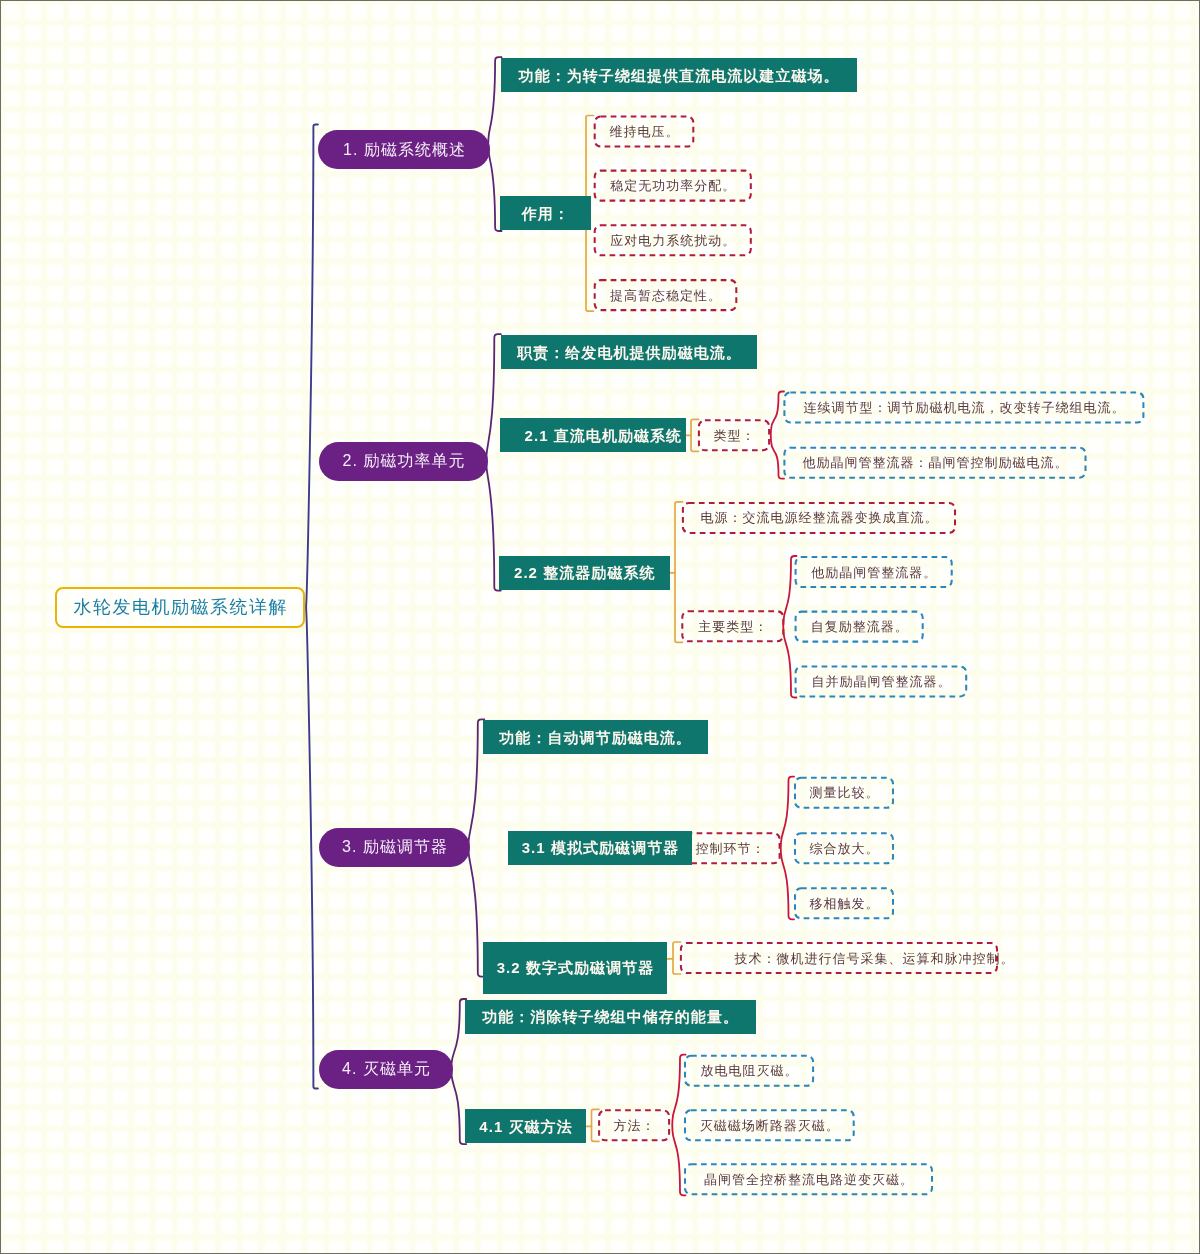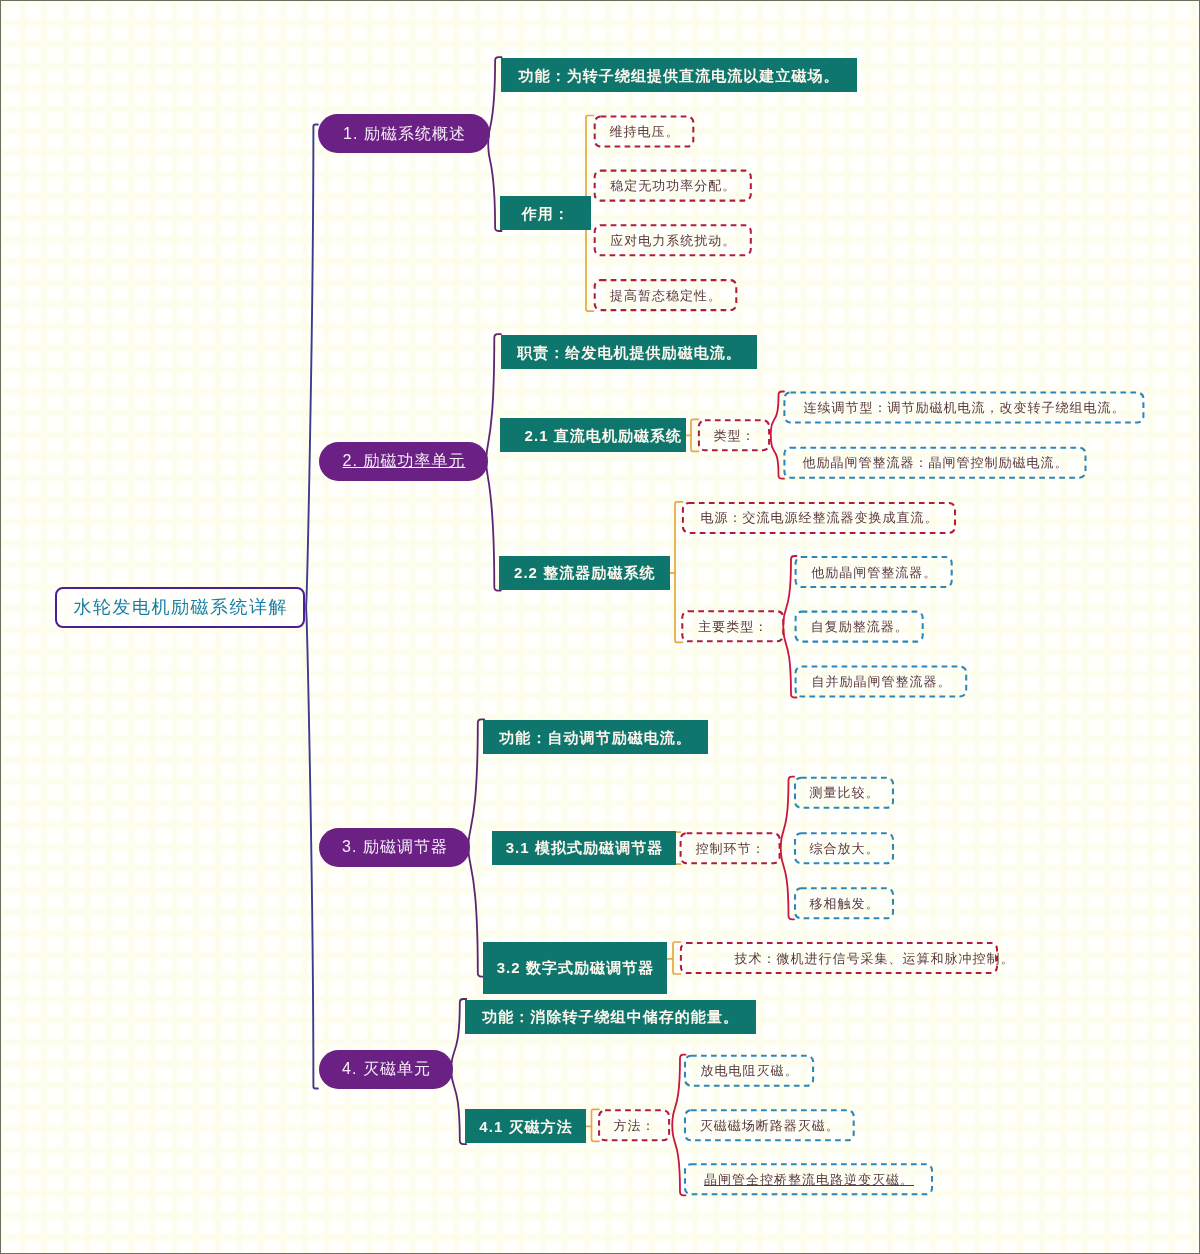--- a/index.html
+++ b/index.html
@@ -15,21 +15,21 @@
         background-image:
           linear-gradient(to right, #fdfdec 0 6px, rgba(253,253,236,0) 6px 100%),
           linear-gradient(to bottom, #fdfdec 0 6px, rgba(253,253,236,0) 6px 100%);
         background-size:21.7px 21.7px;background-position:-2px -2px;
         filter:blur(1.6px);}
   svg.links{position:absolute;left:0;top:0;width:1200px;height:1254px;overflow:visible;}
   .node{position:absolute;box-sizing:border-box;display:flex;align-items:center;
         justify-content:center;white-space:nowrap;line-height:1;
         -webkit-font-smoothing:antialiased;transform:translateZ(0);}
   
-  .n-root{border:2px solid #4c1d95;border-radius:8px;background:rgba(255,255,255,.45);
+  .n-root{border:2px solid #eab308;border-radius:8px;background:rgba(255,255,255,.45);
           color:#1a7fa8;font-size:18px;font-weight:500;letter-spacing:1.5px;text-indent:1.5px;}
   
   .n-l1{background:#6b2184;color:#f6eef8;border-radius:20px;font-size:16px;font-weight:500;
         letter-spacing:1px;text-indent:1px;}
   
   .n-or{background:#0f766e;color:#fdf7ee;font-size:15px;font-weight:700;letter-spacing:1.05px;
         text-indent:1.05px;}
   
   .n-dr,.n-db{color:#58373c;font-size:13px;letter-spacing:1px;text-indent:1px;
               background:transparent;}
@@ -78,50 +78,50 @@
       <path d="M599,1109.3 L593.5,1109.3 Q591.5,1109.3 591.5,1111.3 L591.5,1139.3 Q591.5,1141.3 593.5,1141.3 L599,1141.3" fill="none" stroke="#e3a848" stroke-width="1.7" stroke-linecap="round" stroke-linejoin="round"></path>
       <path d="M584,1126.3 L591.5,1126.3" fill="none" stroke="#e3a848" stroke-width="1.7" stroke-linecap="round" stroke-linejoin="round"></path>
       <rect x="599.1" y="1110.3" width="70" height="30" rx="6" ry="6" fill="none" stroke="#b01c40" stroke-width="2.05" stroke-dasharray="5.7 4.3" stroke-linecap="butt"></rect>
       <path d="M685.5,1054.7 L683.5,1054.7 Q680,1054.7 680,1058.2 C680,1109.768 673.2,1104.8999999999999 672.48,1119.8999999999999 Q672,1125.3 672.48,1130.7 C673.2,1145.7 680,1140.7 680,1191.8 Q680,1195.3 683.5,1195.3 L685.5,1195.3" fill="none" stroke="#c9163f" stroke-width="1.8" stroke-linecap="round" stroke-linejoin="round"></path>
       <rect x="685" y="1055.7" width="128.1" height="30" rx="6" ry="6" fill="none" stroke="#2b86bb" stroke-width="2.05" stroke-dasharray="5.7 4.3" stroke-linecap="butt"></rect>
       <rect x="685" y="1110.3" width="168.7" height="30" rx="6" ry="6" fill="none" stroke="#2b86bb" stroke-width="2.05" stroke-dasharray="5.7 4.3" stroke-linecap="butt"></rect>
       <rect x="685" y="1164.3" width="247" height="30" rx="6" ry="6" fill="none" stroke="#2b86bb" stroke-width="2.05" stroke-dasharray="5.7 4.3" stroke-linecap="butt"></rect>
     </svg>
   <div id="nodes">
       <div class="node n-root" style="left: 55px; top: 586.5px; width: 250px; height: 41.5px;">水轮发电机励磁系统详解</div>
-      <div class="node n-l1" style="left: 318px; top: 114px; width: 172px; height: 39px;">1. 励磁系统概述</div>
+      <div class="node n-l1" style="left: 318px; top: 130px; width: 172px; height: 39px;">1. 励磁系统概述</div>
       <div class="node n-or" style="left: 500.6px; top: 58px; width: 356px; height: 34px;">功能：为转子绕组提供直流电流以建立磁场。</div>
       <div class="node n-or" style="left: 499.8px; top: 196.2px; width: 91px; height: 34px;">作用：</div>
       <div class="node n-dr" style="left: 593.7px; top: 115.5px; width: 100.6px; height: 32px;">维持电压。</div>
       <div class="node n-dr" style="left: 593.7px; top: 169.6px; width: 158.1px; height: 32px;">稳定无功功率分配。</div>
       <div class="node n-dr" style="left: 593.7px; top: 224.3px; width: 158.1px; height: 32px; text-align: right;">应对电力系统扰动。</div>
       <div class="node n-dr" style="left: 593.7px; top: 279.1px; width: 143.6px; height: 32px;">提高暂态稳定性。</div>
-      <div class="node n-l1" style="left: 319px; top: 441.5px; width: 169px; height: 39px; text-decoration: underline;">2. 励磁功率单元</div>
+      <div class="node n-l1" style="left: 319px; top: 441.5px; width: 169px; height: 39px;">2. 励磁功率单元</div>
       <div class="node n-or" style="left: 500.6px; top: 335px; width: 256.8px; height: 34px;">职责：给发电机提供励磁电流。</div>
       <div class="node n-or" style="left: 500.1px; top: 418.4px; width: 185.5px; height: 34px; padding-left: 20px;">2.1 直流电机励磁系统</div>
       <div class="node n-dr" style="left: 697.9px; top: 419.3px; width: 72.2px; height: 32px;">类型：</div>
       <div class="node n-db" style="left: 783.4px; top: 391.5px; width: 361px; height: 32px;">连续调节型：调节励磁机电流，改变转子绕组电流。</div>
       <div class="node n-db" style="left: 783.4px; top: 446.7px; width: 303.1px; height: 32px;">他励晶闸管整流器：晶闸管控制励磁电流。</div>
       <div class="node n-or" style="left: 499px; top: 555.8px; width: 170.5px; height: 34px;">2.2 整流器励磁系统</div>
       <div class="node n-dr" style="left: 681.9px; top: 501.9px; width: 274.1px; height: 32px;">电源：交流电源经整流器变换成直流。</div>
       <div class="node n-dr" style="left: 681.3px; top: 610.3px; width: 103px; height: 32px;">主要类型：</div>
       <div class="node n-db" style="left: 794.6px; top: 556px; width: 158.1px; height: 32px;">他励晶闸管整流器。</div>
       <div class="node n-db" style="left: 794.6px; top: 610.6px; width: 129.1px; height: 32px;">自复励整流器。</div>
       <div class="node n-db" style="left: 794.6px; top: 665.5px; width: 172.6px; height: 32px;">自并励晶闸管整流器。</div>
       <div class="node n-l1" style="left: 319px; top: 827.5px; width: 151px; height: 39px;">3. 励磁调节器</div>
       <div class="node n-or" style="left: 482.5px; top: 720.2px; width: 225.2px; height: 34px;">功能：自动调节励磁电流。</div>
-      <div class="node n-or" style="left: 492px; top: 830.9px; width: 184px; height: 34px;">3.1 模拟式励磁调节器</div>
+      <div class="node n-or" style="left: 508px; top: 830.9px; width: 184px; height: 34px;">3.1 模拟式励磁调节器</div>
       <div class="node n-dr" style="left: 679.6px; top: 832.2px; width: 101px; height: 32px;">控制环节：</div>
       <div class="node n-db" style="left: 794px; top: 776.7px; width: 100px; height: 32px;">测量比较。</div>
       <div class="node n-db" style="left: 794px; top: 832.2px; width: 100px; height: 32px;">综合放大。</div>
       <div class="node n-db" style="left: 794px; top: 887.3px; width: 100px; height: 32px;">移相触发。</div>
       <div class="node n-or" style="left: 483px; top: 941.8px; width: 184px; height: 52px;">3.2 数字式励磁调节器</div>
       <div class="node n-dr" style="left: 715px; top: 942px; width: 318.1px; height: 32px;">技术：微机进行信号采集、运算和脉冲控制。</div>
       <div class="node n-l1" style="left: 319px; top: 1049.5px; width: 134px; height: 39px;">4. 灭磁单元</div>
       <div class="node n-or" style="left: 464.5px; top: 999.8px; width: 291.2px; height: 34px;">功能：消除转子绕组中储存的能量。</div>
       <div class="node n-or" style="left: 465.4px; top: 1109.3px; width: 120.2px; height: 34px;">4.1 灭磁方法</div>
       <div class="node n-dr" style="left: 598.1px; top: 1109.3px; width: 72px; height: 32px;">方法：</div>
       <div class="node n-db" style="left: 684px; top: 1054.7px; width: 130.1px; height: 32px;">放电电阻灭磁。</div>
       <div class="node n-db" style="left: 684px; top: 1109.3px; width: 170.7px; height: 32px;">灭磁磁场断路器灭磁。</div>
-      <div class="node n-db" style="left: 684px; top: 1163.3px; width: 249px; height: 32px; text-decoration: underline;">晶闸管全控桥整流电路逆变灭磁。</div>
+      <div class="node n-db" style="left: 684px; top: 1163.3px; width: 249px; height: 32px;">晶闸管全控桥整流电路逆变灭磁。</div>
     </div>
   <div id="frame"></div>
 </div>
 
 </body></html>

